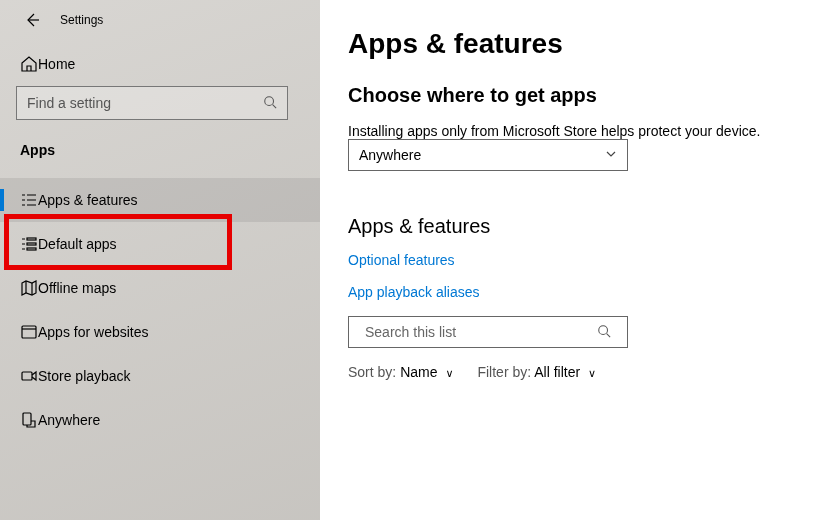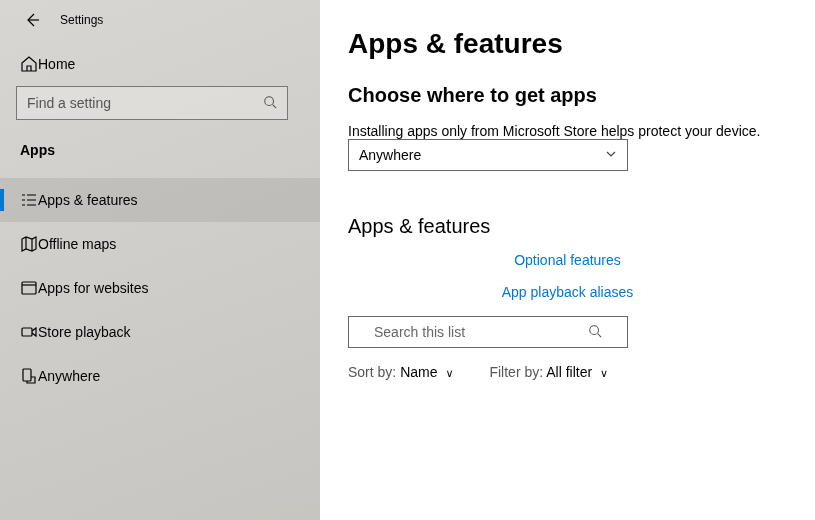--- a/index.html
+++ b/index.html
@@ -71,27 +71,27 @@
   .cat-header { font-weight: 600; font-size: 14px; padding: 10px 20px 20px 20px; }
   h1.page-title { font-size: 28px; font-weight: 600; margin-bottom: 24px; }
   h2.section { font-size: 20px; font-weight: 700; margin-bottom: 16px; }
   h2.section.sm { font-size: 20px; font-weight: 400; margin-top: 44px; margin-bottom: 14px; }
   .desc { font-size: 14px; }
   .select-box {
     width: 280px; height: 32px; border: 1px solid #666;
     display: flex; align-items: center; justify-content: space-between;
     padding: 0 10px; font-size: 14px;
   }
-  .link { color: #0078d4; font-size: 14px; display: block; margin-bottom: 16px; cursor: pointer; text-align: center; }
+  .link { color: #0078d4; font-size: 14px; display: block; margin-bottom: 16px; cursor: pointer; }
   .search2 {
     width: 280px; height: 32px; border: 1px solid #666;
     display: flex; align-items: center; justify-content: space-between;
-    padding: 0 25px; font-size: 14px; color: #666; margin-bottom: 16px;
-  }
-  .sortrow { font-size: 14px; display: flex; gap: 36px; }
+    padding: 0 16px; font-size: 14px; color: #666; margin-bottom: 16px;
+  }
+  .sortrow { font-size: 14px; display: flex; gap: 24px; }
   .sortrow .lbl { color: #555; }
   .chev { font-size: 11px; margin-left: 4px; }
 </style>
 </head>
 <body>
 
 <div class="window">
 
   <div class="sidebar">
     <div class="titlebar">
@@ -132,20 +132,34 @@
         <span class="icon-slot">
           <svg viewBox="0 0 18 18" fill="none" stroke="#000" stroke-width="1.2">
               <path d="M2 4h3M2 9h3M2 14h3"></path>
               <path d="M7 4h9M7 9h9M7 14h9"></path>
             </svg>
         </span>
         <span>Apps &amp; features</span>
       </div>
     </div>
 
+    <div class="nav-row-wrap">
+      <div class="highlight-box"></div>
+      <div class="nav-row">
+        <span class="icon-slot">
+          <svg viewBox="0 0 18 18" fill="none" stroke="#000" stroke-width="1.2">
+              <path d="M2 4h3M2 9h3M2 14h3"></path>
+              <rect x="7" y="3" width="9" height="2"></rect>
+              <rect x="7" y="8" width="9" height="2"></rect>
+              <rect x="7" y="13" width="9" height="2"></rect>
+            </svg>
+        </span>
+        <span>Default apps</span>
+      </div>
+    </div>
 
     <div class="nav-row">
       <span class="icon-slot">
         <svg viewBox="0 0 18 18" fill="none" stroke="#000" stroke-width="1.2">
             <path d="M2 4 L6 2 L12 4 L16 2 V14 L12 16 L6 14 L2 16 Z"></path>
             <path d="M6 2 V14 M12 4 V16"></path>
           </svg>
       </span>
       <span>Offline maps</span>
     </div>

